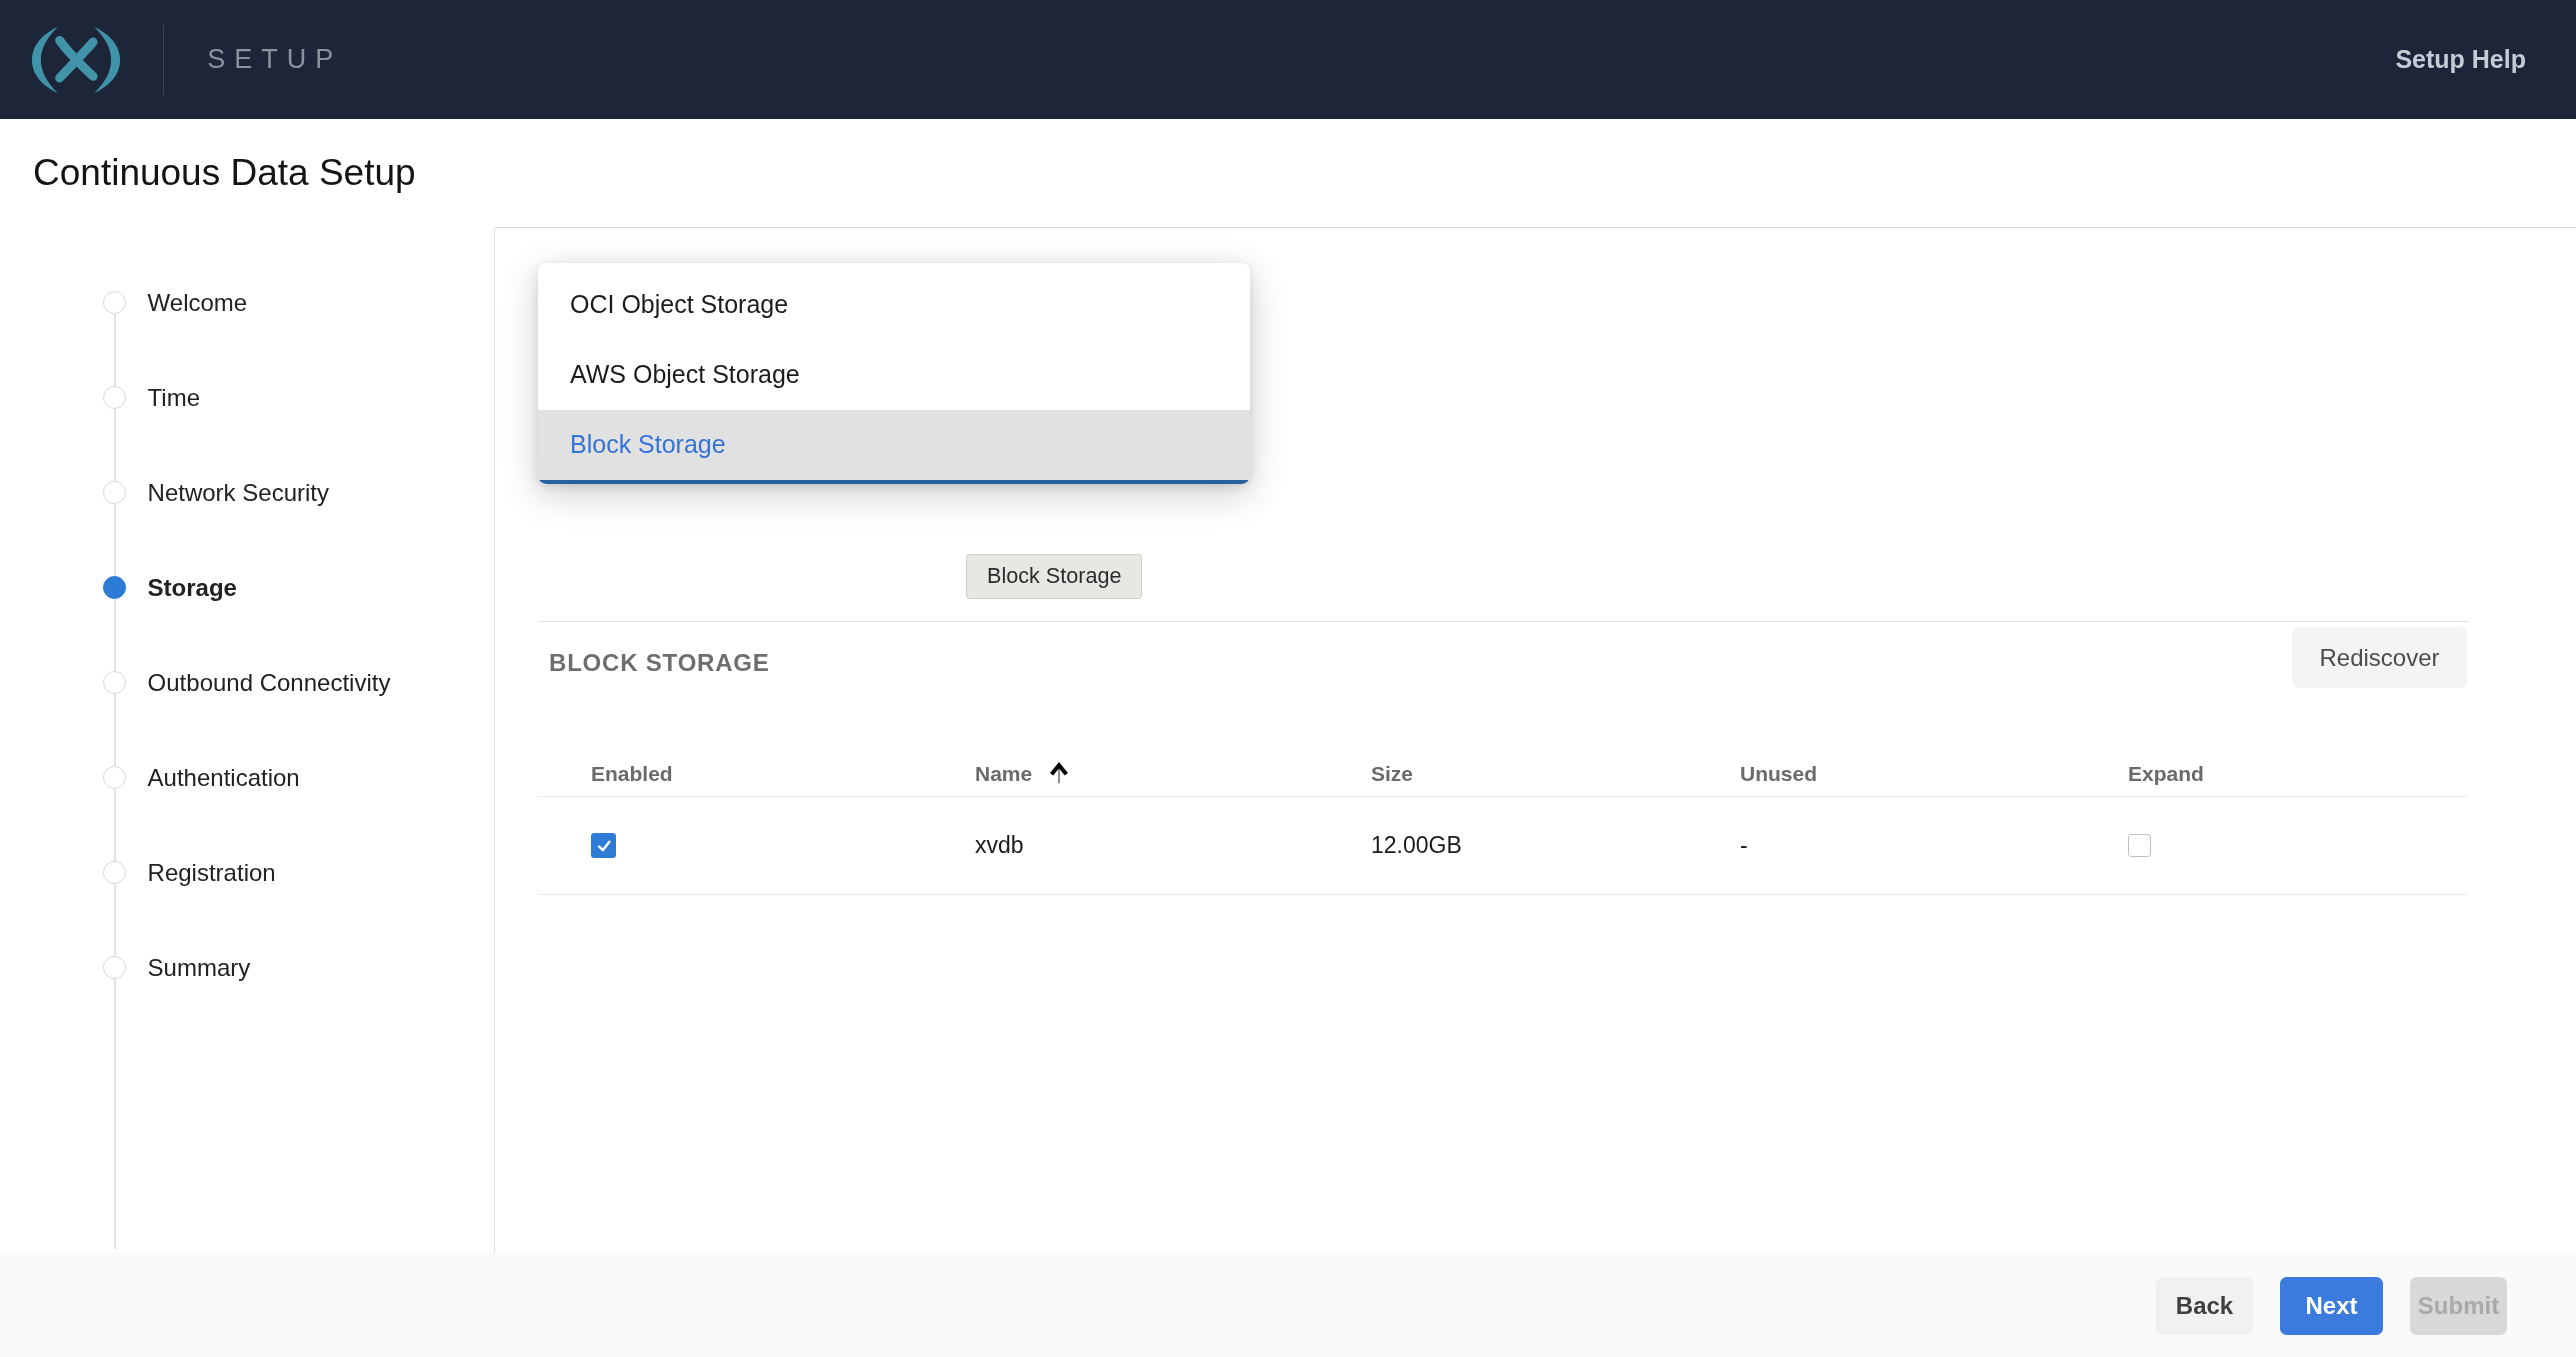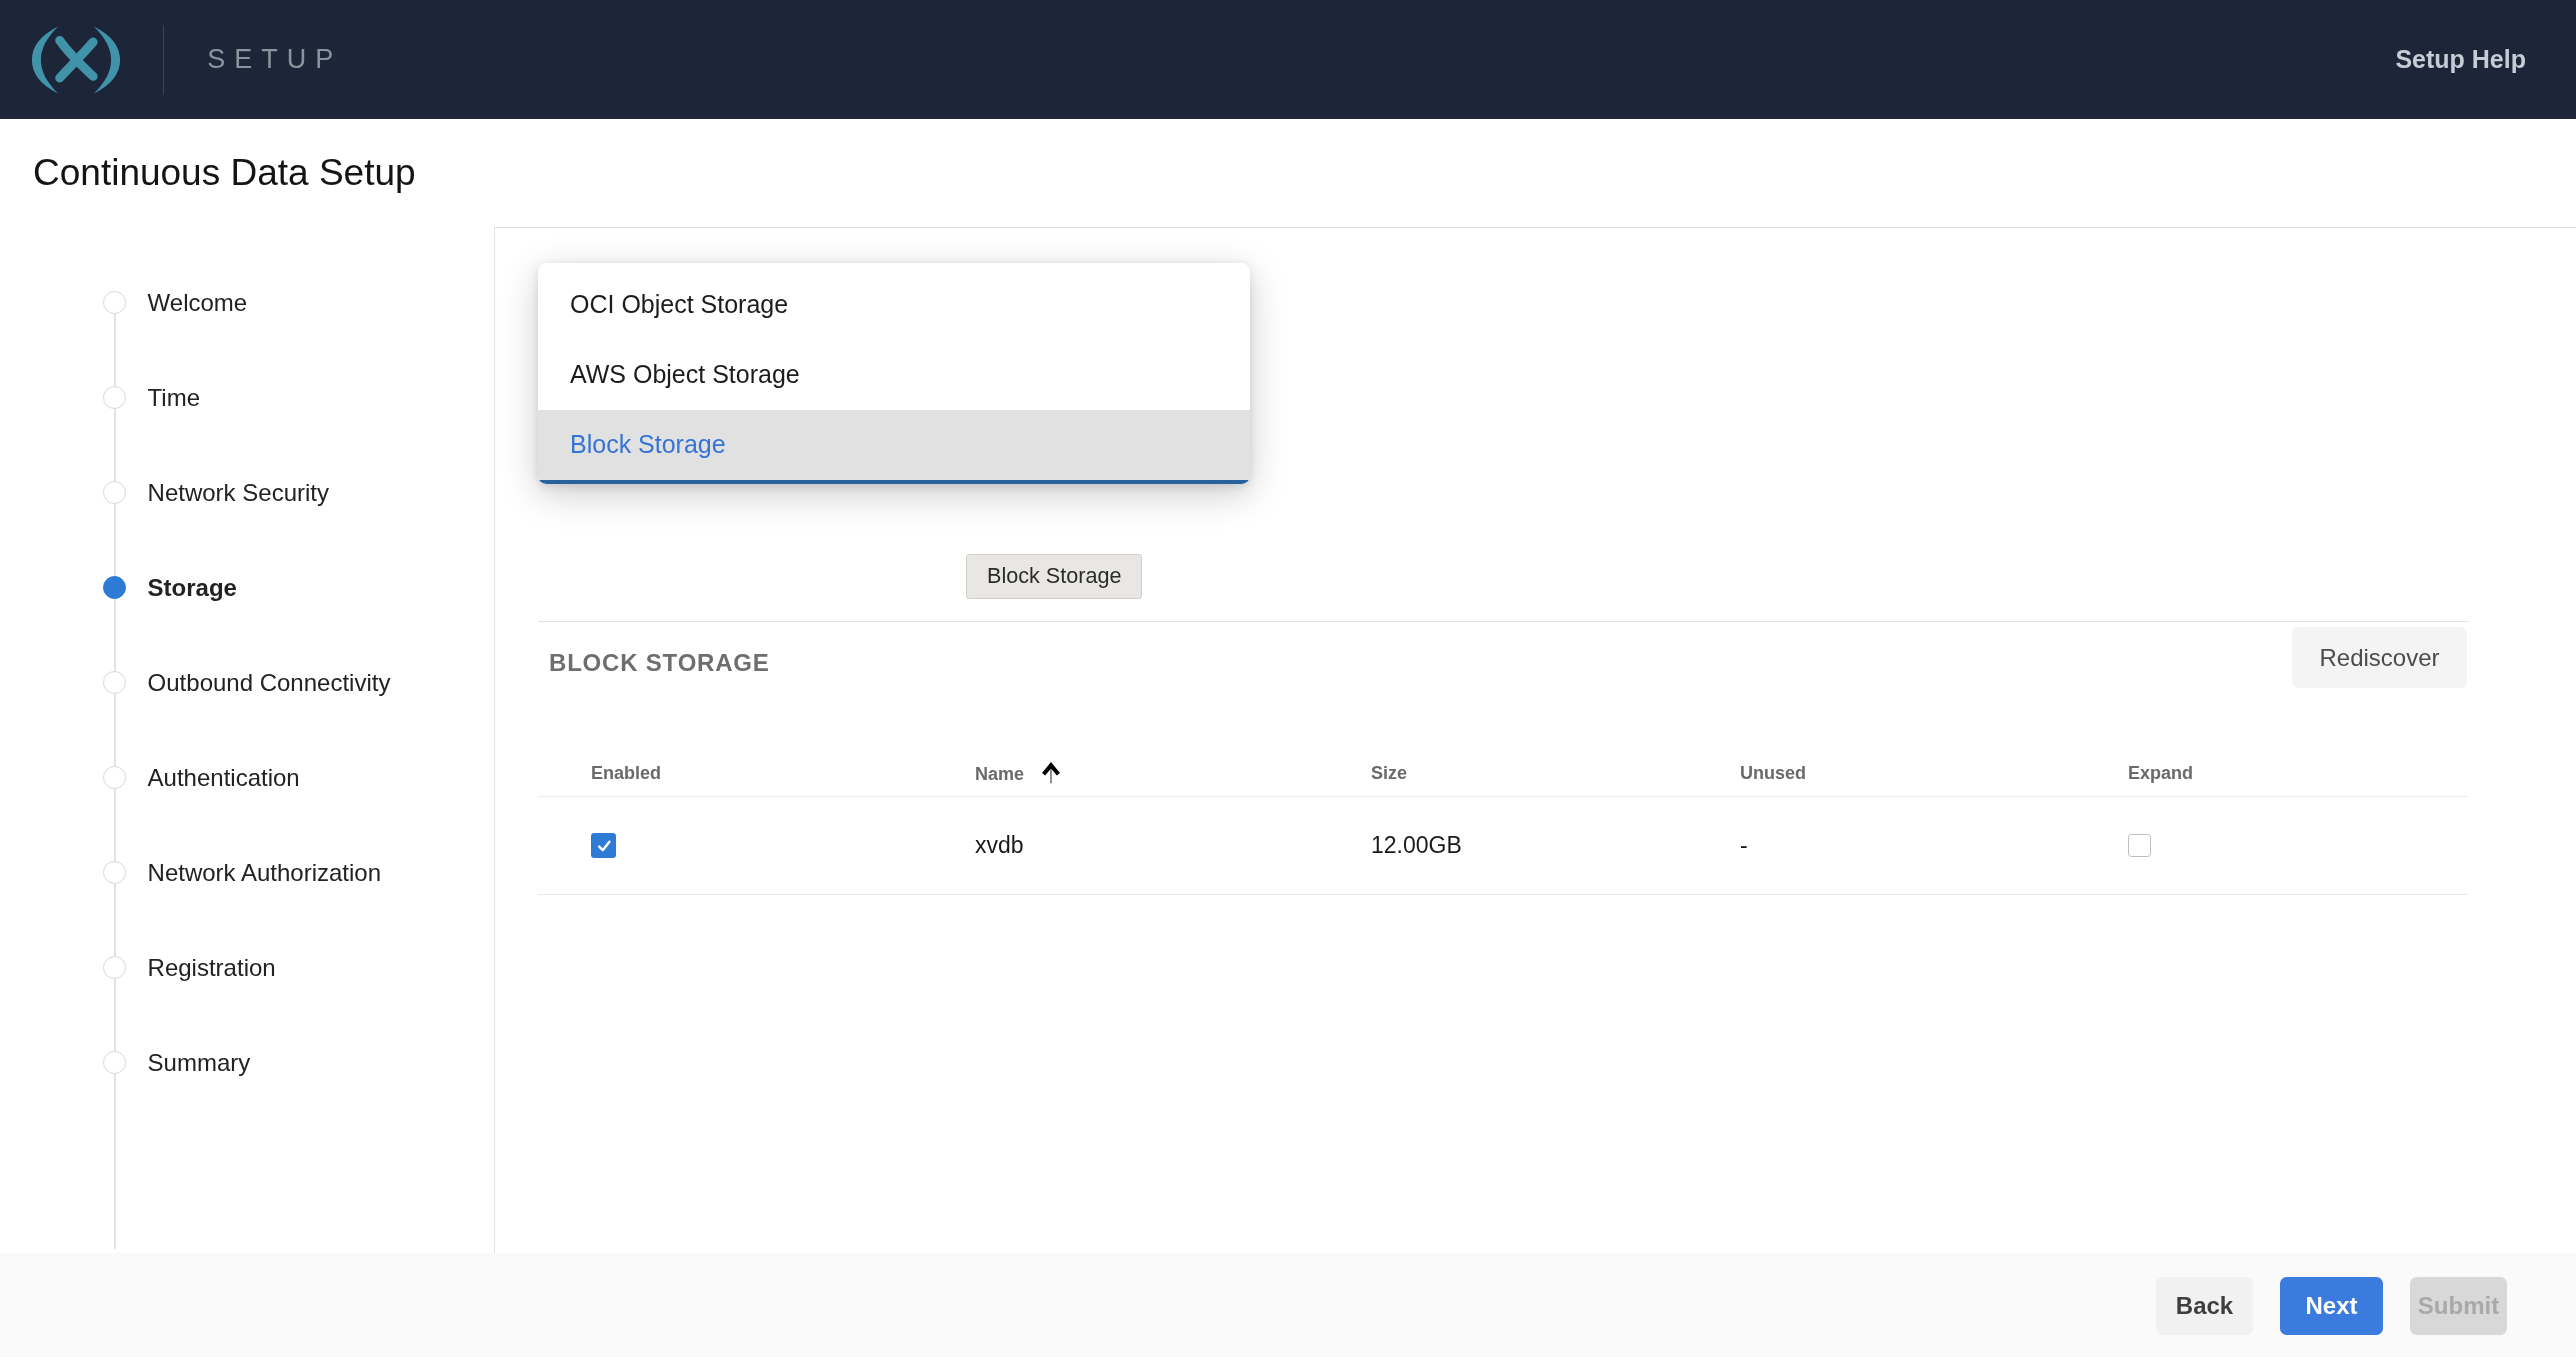--- a/index.html
+++ b/index.html
@@ -55,21 +55,21 @@
   .section-divider{position:absolute;left:538px;top:621px;width:1930px;height:0.8px;background:#e2e2e2;}
   .section-title{position:absolute;left:549px;top:649px;font-size:24px;font-weight:bold;
     color:#6e6e6e;letter-spacing:0.8px;}
   .rediscover-btn{position:absolute;left:2292px;top:627px;width:175px;height:61px;background:#f4f4f4;
     border:none;border-radius:6.6px;font-size:24px;color:#4c4c4c;font-family:inherit;cursor:pointer;}
 
   
   .storage-table{position:absolute;left:538px;top:722px;width:1930px;}
   .trow{display:grid;grid-template-columns:384px 396px 369px 388px 1fr;align-items:center;padding-left:53px;}
   .thead{height:75px;border-bottom:1.7px solid #ececec;}
-  .th{font-size:18px;font-weight:bold;color:#6a6a6a;display:flex;align-items:flex-end;cursor:pointer;margin-top:29px;}
+  .th{font-size:21px;font-weight:bold;color:#6a6a6a;display:flex;align-items:flex-start;cursor:pointer;margin-top:29px;}
   .sort-icon{margin-left:16.6px;display:inline-flex;}
   .tbody-row{height:98px;border-bottom:1.7px solid #e9e9e9;}
   .cell{font-size:23px;color:#1a1a1a;}
   .checkbox{width:25px;height:25px;border-radius:3.3px;display:flex;align-items:center;justify-content:center;cursor:pointer;}
   .checkbox.checked{background:var(--accent-blue);}
   .checkbox.unchecked{width:23px;height:23px;background:#fff;border:1.7px solid #bdbdbd;}
 
   
   .footer{position:absolute;left:0;bottom:0;width:2576px;height:105px;background:#fafafa;
     display:flex;align-items:center;justify-content:flex-end;gap:27px;padding-right:69px;}
@@ -116,24 +116,20 @@
         <span class="dot"></span>
         <span class="step-label">Storage</span>
       </div>
       <div class="step">
         <span class="dot"></span>
         <span class="step-label">Outbound Connectivity</span>
       </div>
       <div class="step">
         <span class="dot"></span>
         <span class="step-label">Authentication</span>
-      </div>
-      <div class="step">
-        <span class="dot"></span>
-        <span class="step-label">Network Authorization</span>
       </div>
       <div class="step">
         <span class="dot"></span>
         <span class="step-label">Registration</span>
       </div>
       <div class="step">
         <span class="dot"></span>
         <span class="step-label">Summary</span>
       </div>
     </div>

